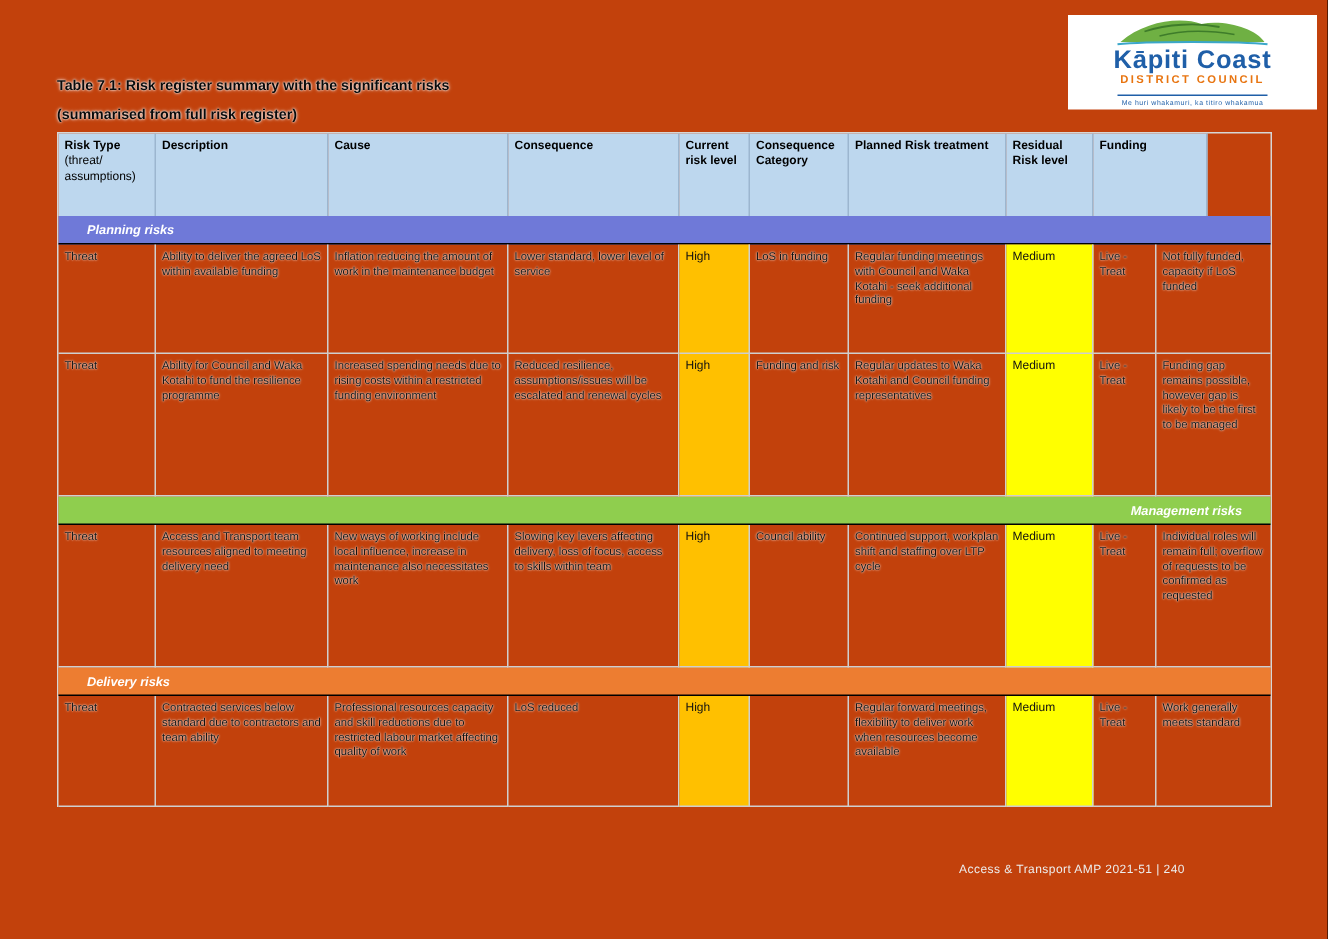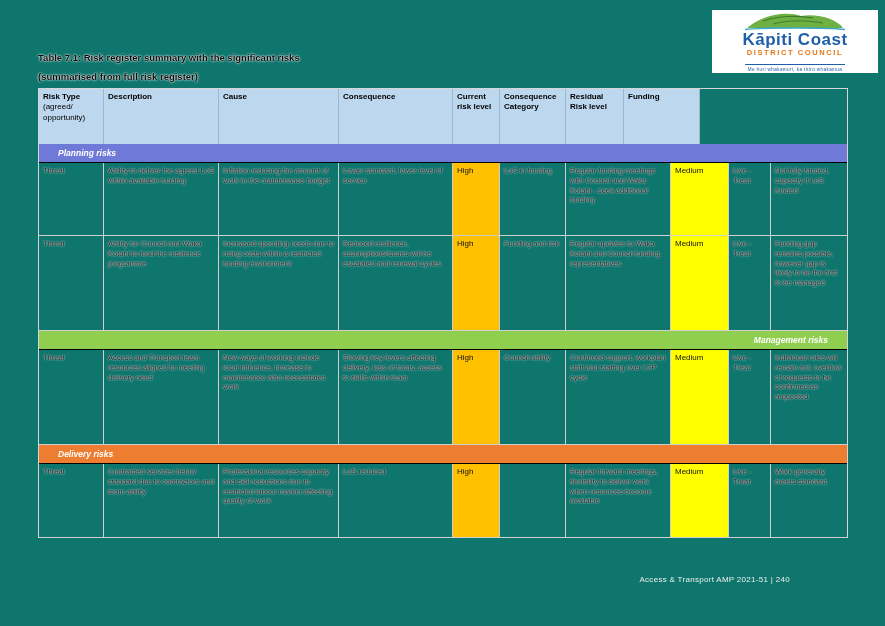--- a/index.html
+++ b/index.html
@@ -1,19 +1,19 @@
 <!DOCTYPE html>
 <html><head>
 <meta charset="utf-8">
 <style>
   * { margin:0; padding:0; box-sizing:border-box; }
   html,body { background:#000; }
   .screen {
     width:885px; height:626px; position:relative; overflow:hidden;
-    background:#0f766e;
+    background:#c2410c;
     font-family:"Liberation Sans", sans-serif;
     color:#111;
   }
   
   .logo {
     position:absolute; top:10px; right:7px; width:166px; height:63px;
     background:#ffffff; text-align:center; padding-top:1px;
   }
   .logo .island { display:block; margin:0 auto; }
   .logo .name { font-size:17px; font-weight:bold; color:#1f5fa8; letter-spacing:0.5px; line-height:17px; }
@@ -80,27 +80,28 @@
   <div class="doc-title">
     <div>Table 7.1: Risk register summary with the significant risks</div>
     <div>(summarised from full risk register)</div>
   </div>
 
   <div class="risk-table">
 
     <div class="row header-row">
       <div class="cell c0">
         <span>Risk Type</span>
-        <span class="sub">(agreed/ opportunity)</span>
+        <span class="sub">(threat/ assumptions)</span>
       </div>
       <div class="cell c1">Description</div>
       <div class="cell c2">Cause</div>
       <div class="cell c3">Consequence</div>
       <div class="cell c4">Current risk level</div>
       <div class="cell c5">Consequence Category</div>
+      <div class="cell c6">Planned Risk treatment</div>
       <div class="cell c7">Residual Risk level</div>
       <div class="cell c9">Funding</div>
     </div>
 
     <div class="band planning">Planning risks</div>
 
     <div class="row h-r1">
       <div class="cell c0">Threat</div>
       <div class="cell c1">Ability to deliver the agreed LoS within available funding</div>
       <div class="cell c2">Inflation reducing the amount of work in the maintenance budget</div>

